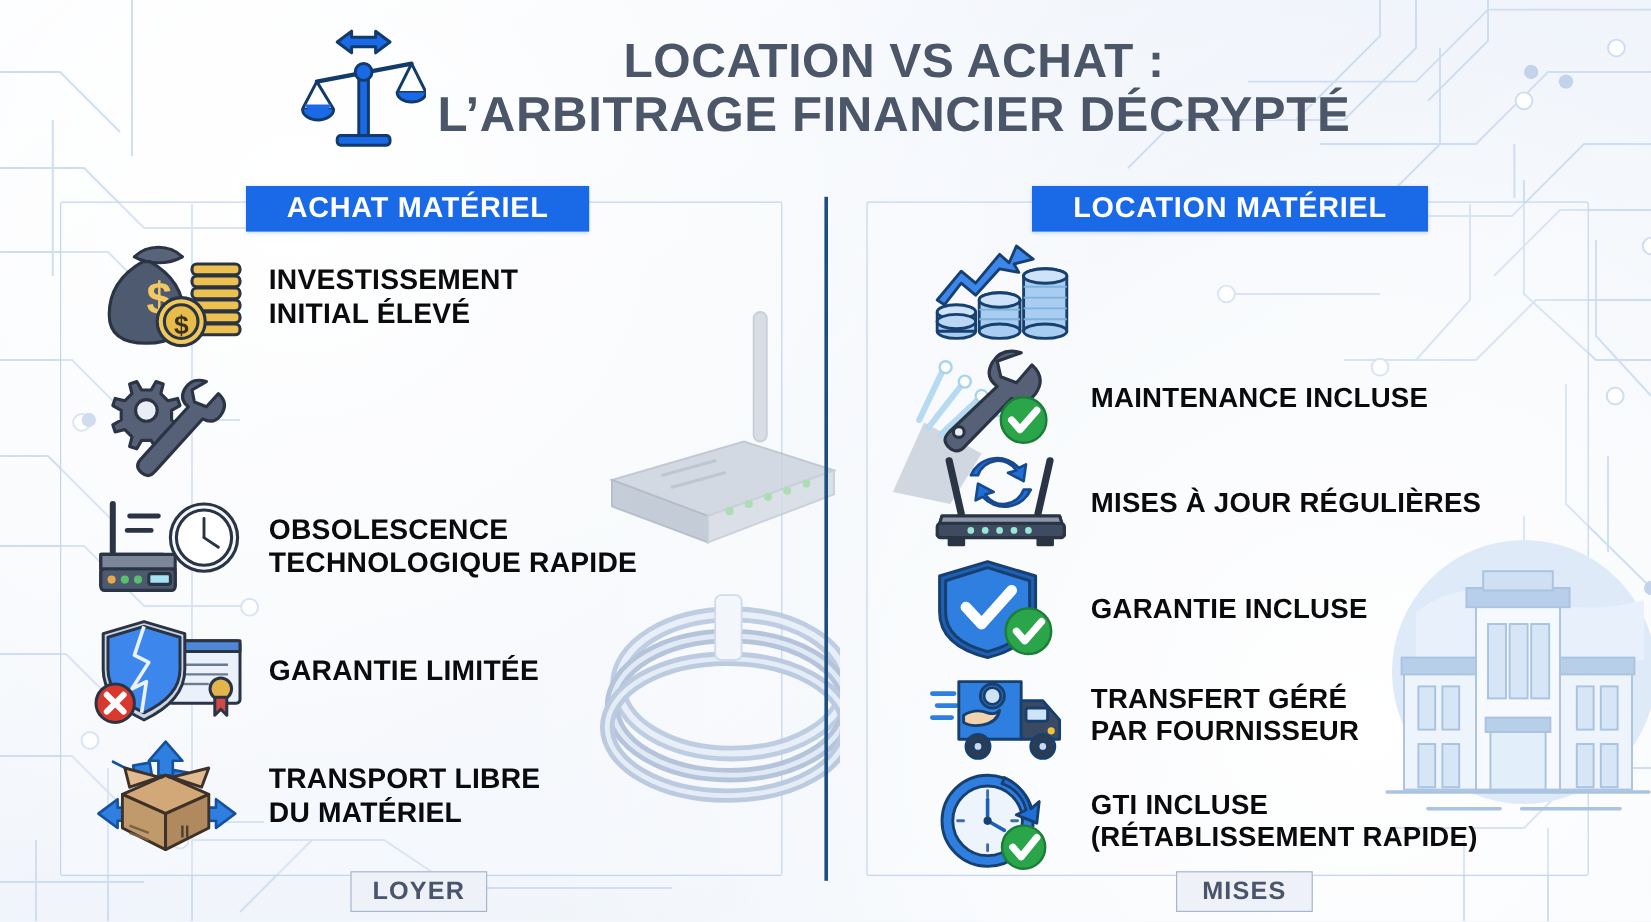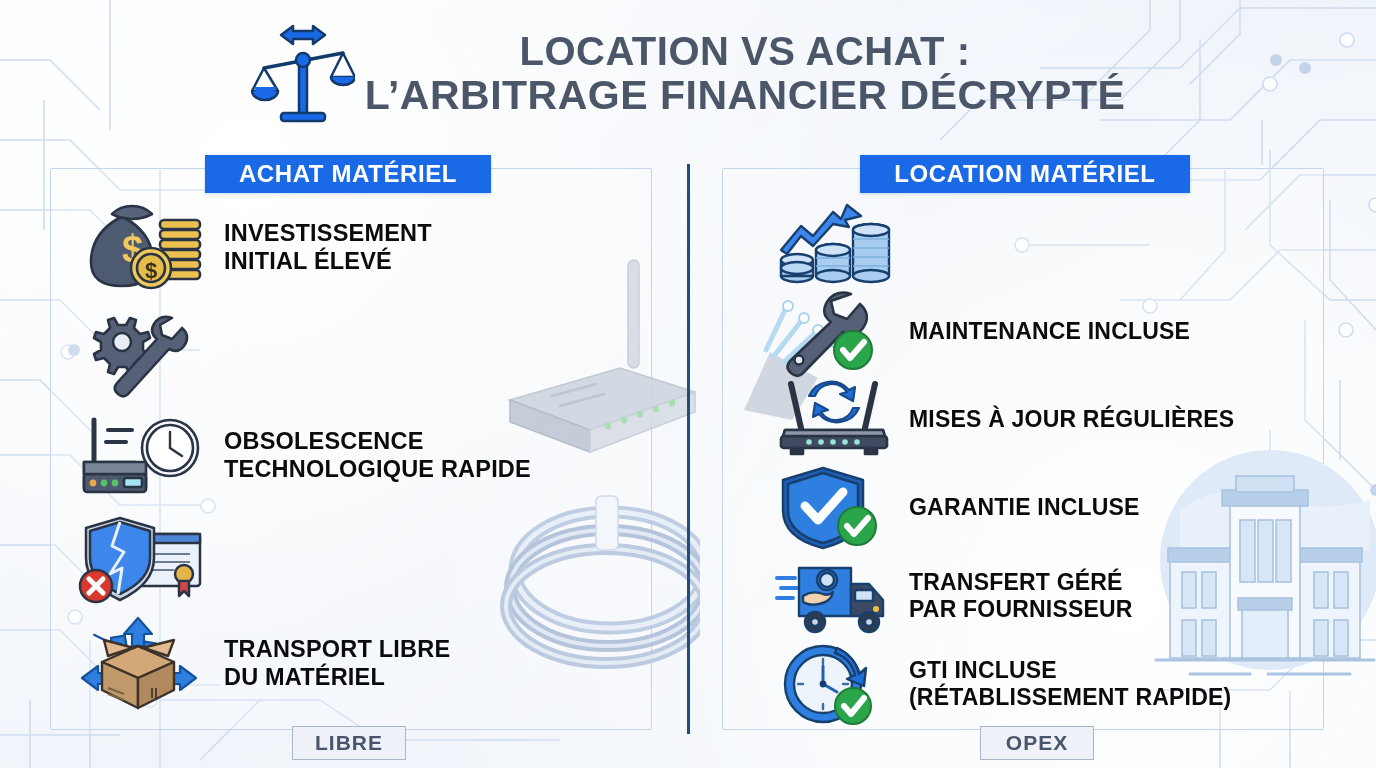--- a/index.html
+++ b/index.html
@@ -426,20 +426,21 @@
             <path d="M42 10 L72 19 L72 46 q0 22 -30 36 q-30 -14 -30 -36 L12 19 Z" fill="#3d87ec"></path>
             <path d="M42 10 L34 34 L46 40 L32 62 L44 56 L40 82" fill="none" stroke="#e9f1fb" stroke-width="3"></path>
             <circle cx="18" cy="74" r="16" fill="#d9382f"></circle>
             <g stroke="#ffffff" stroke-width="5" stroke-linecap="round">
               <line x1="11" y1="67" x2="25" y2="81"></line>
               <line x1="25" y1="67" x2="11" y2="81"></line>
             </g>
           </g>
         </svg>
       </div>
+      <div class="item-label">GARANTIE LIMITÉE</div>
     </div>
 
     <div class="item">
       <div class="item-icon">
         <svg viewBox="0 0 130 96" width="130" height="96">
           <g stroke="#14529e" stroke-width="2.2" stroke-linejoin="round" fill="#2f7fe0">
             <path d="M60 2 L74 18 L66 18 L66 30 L54 30 L54 18 L46 18 Z"></path>
             <path d="M18 16 L34 28 L34 22 L48 22 L48 34 L34 34 L34 28 Z" transform="rotate(-10 33 28)"></path>
             <path d="M94 22 L78 34 L78 28 L66 28 L66 40 L78 40 L78 34 Z" transform="rotate(10 80 31)"></path>
             <path d="M4 62 L20 50 L20 57 L34 57 L34 68 L20 68 L20 74 Z"></path>
@@ -611,16 +612,16 @@
           </g>
           <circle cx="78" cy="64" r="18" fill="#2aa54a" stroke="#1d7c37" stroke-width="2"></circle>
           <path d="M69 64 L76 72 L89 56" fill="none" stroke="#ffffff" stroke-width="6" stroke-linecap="round" stroke-linejoin="round"></path>
         </svg>
       </div>
       <div class="item-label">GTI INCLUSE
 (RÉTABLISSEMENT RAPIDE)</div>
     </div>
   </div>
 
-  <div class="tag left">LIBRE</div>
-  <div class="tag right">OPEX</div>
+  <div class="tag left">LOYER</div>
+  <div class="tag right">MISES</div>
 
 </div>
 
 </body></html>

